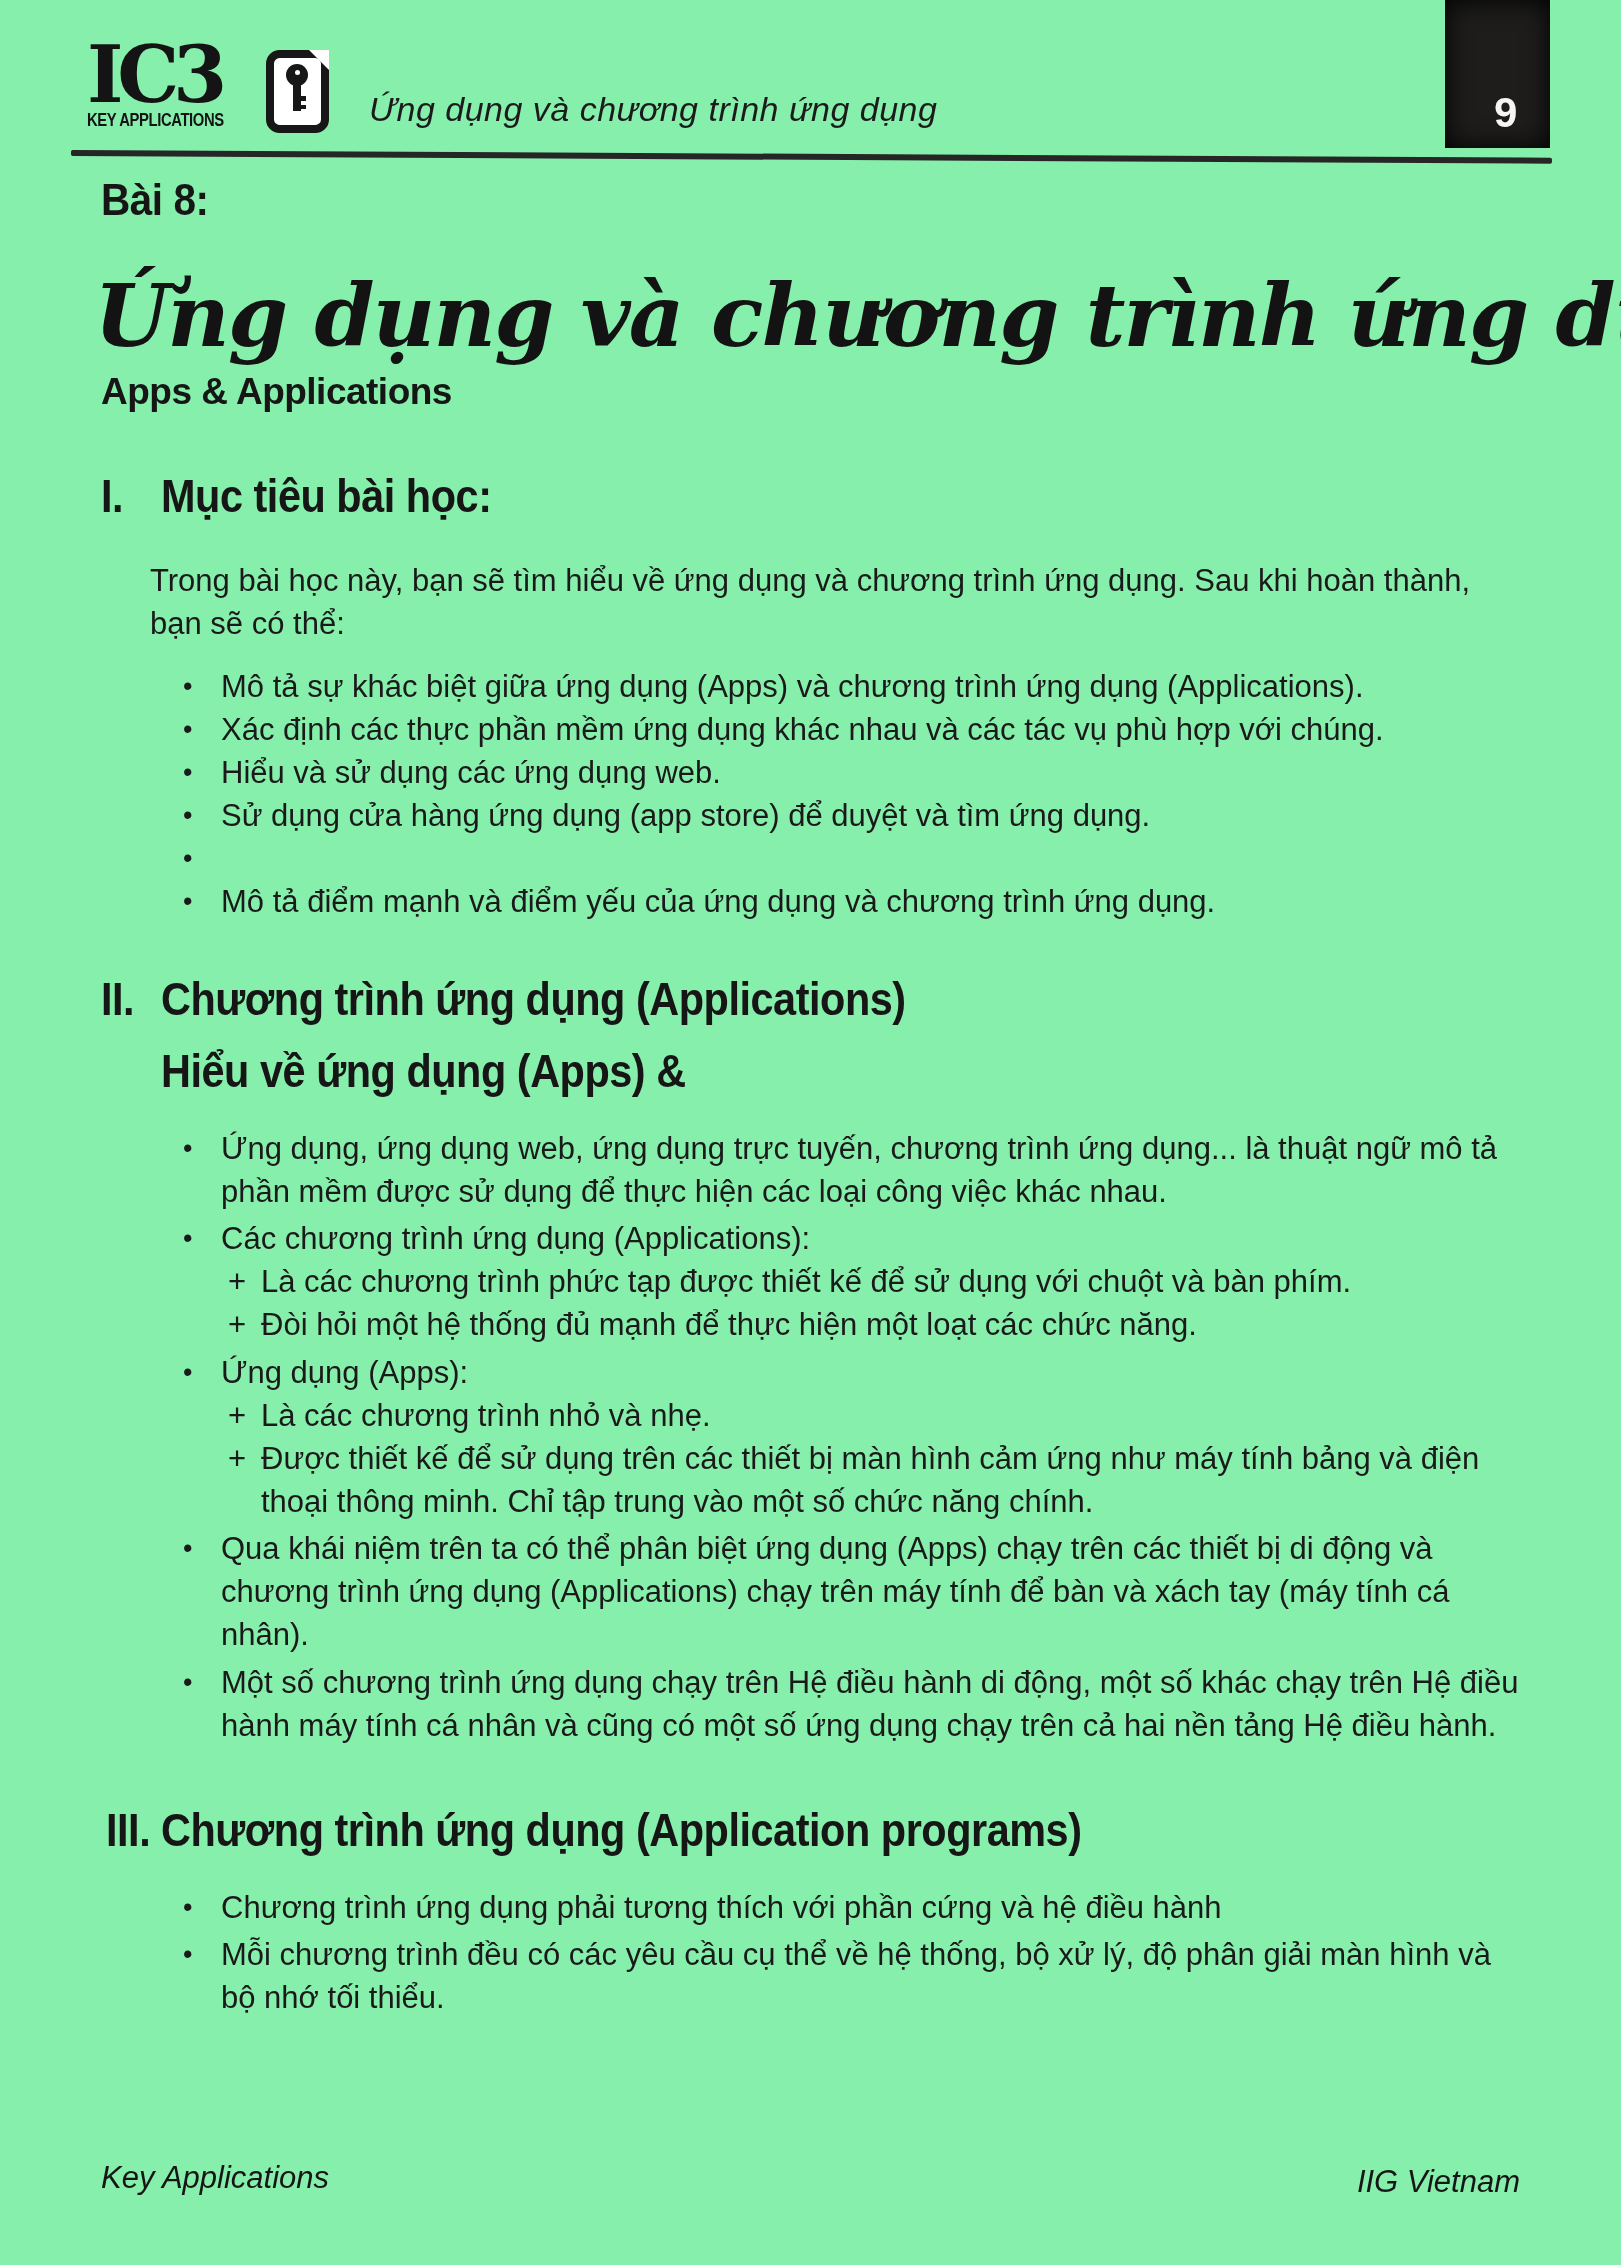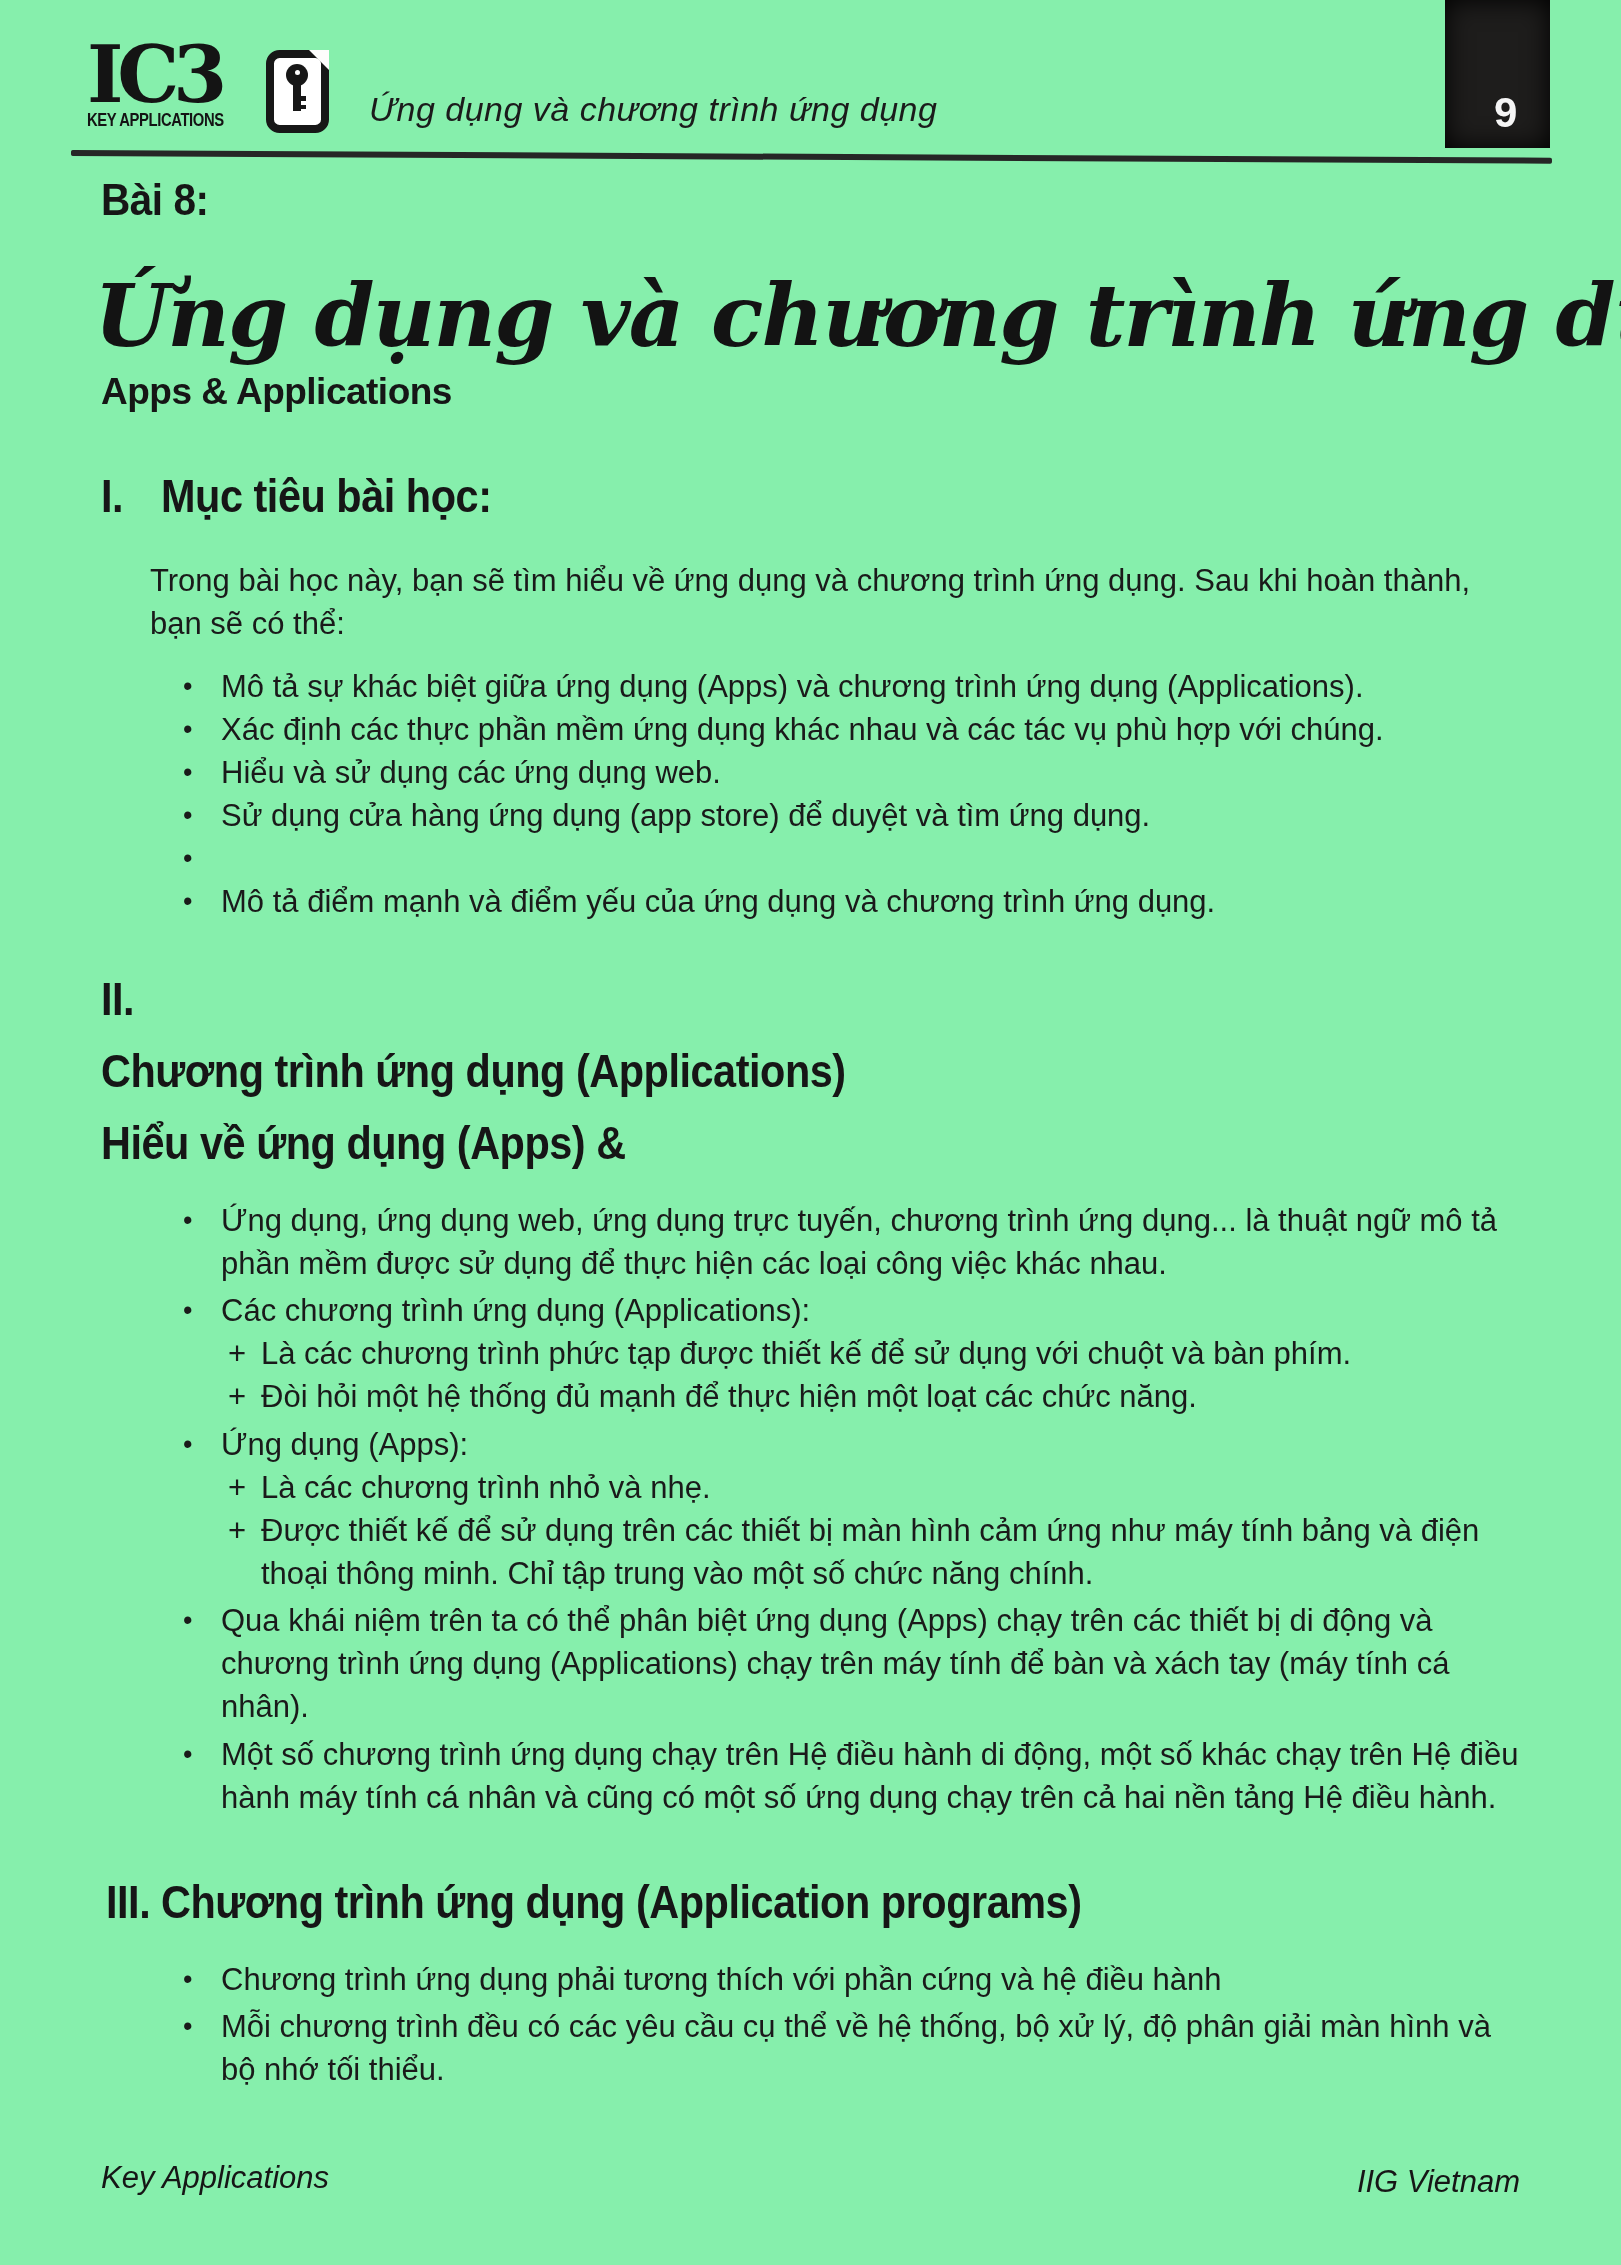--- a/index.html
+++ b/index.html
@@ -51,21 +51,21 @@
   .cond{display:inline-block;transform:scaleX(0.9);transform-origin:0 50%;letter-spacing:-0.5px;white-space:nowrap;}
   .lesson-label{margin:175px 0 0 101px;font-weight:bold;font-size:45px;line-height:1.1;}
   .lesson-title{
     margin:42px 0 0 94px;font-family:"DejaVu Serif",serif;font-style:italic;font-weight:bold;
     font-size:86px;line-height:1.15;letter-spacing:-1.8px;white-space:nowrap;color:#131313;
   }
   .lesson-sub{margin:5.4px 0 0 101px;font-weight:bold;font-size:37px;letter-spacing:-0.5px;}
   .sec-head{display:flex;margin-left:101px;font-weight:bold;font-size:46px;line-height:72px;}
   .sec-head .sec-num{min-width:60px;}
   .sec1{margin-top:47px;}
-  .sec2{margin-top:40px;flex-direction:column;}
+  .sec2{margin-top:40px;}
   .sec3{margin-top:47px;text-align:center;}
   
   .intro{
     margin:27px 95px 0 150px;font-size:31px;line-height:43px;color:#1a1a1a;
   }
   .list{margin-top:20px;margin-right:90px;}
   .li{display:flex;margin-left:183px;font-size:31px;line-height:43px;color:#1a1a1a;}
   .li .marker{min-width:38px;font-size:27px;}
   .li.top{margin-top:4.5px;}
   .li.sub{margin-left:228px;}

